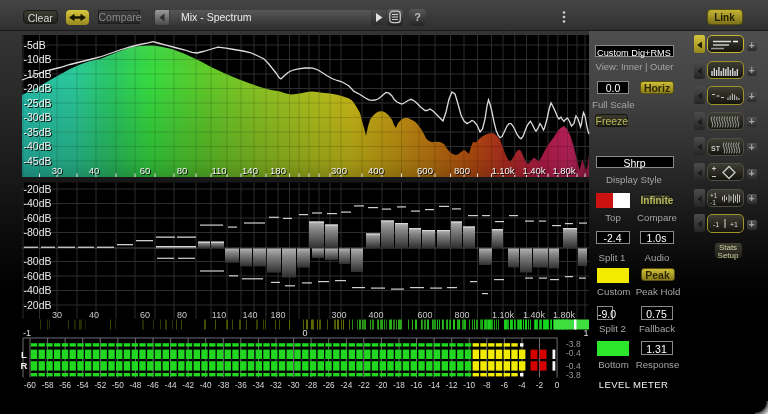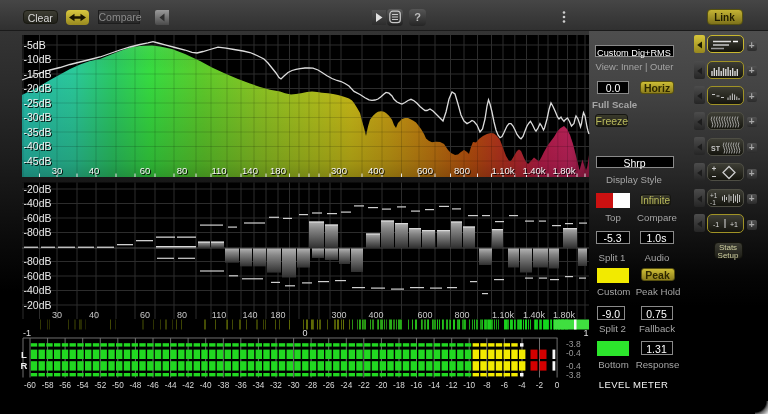--- a/index.html
+++ b/index.html
@@ -14,20 +14,21 @@
 <div id="app">
 <div id="topbar">
       <div style="position:absolute;left:22.5px;top:9.5px;width:35.5px;height:14px;border-radius:4px;background:linear-gradient(#3d3d33,#21211a);border:1px solid #191911;color:#d8d8d8;font-size:10.5px;line-height:14px;text-align:center;">Clear</div>
       <div style="position:absolute;left:66px;top:9.5px;width:23px;height:15px;border-radius:4px;background:linear-gradient(#d9c83f,#98891f);"><svg width="23" height="15" viewBox="0 0 23 15">
           <path d="M3 7.5 L8.5 3.8 V6.3 H14.5 V3.8 L20 7.5 L14.5 11.2 V8.7 H8.5 V11.2 Z" fill="#191400"></path>
         </svg></div>
       <div style="position:absolute;left:97.5px;top:10px;width:42.5px;height:14px;border-radius:0;background:linear-gradient(#3c3c3c,#282828);border:1px solid #1d1d1d;color:#8a8a8a;font-size:10.5px;line-height:13.5px;text-align:center;">Compare</div>
       <div style="position:absolute;left:155px;top:10px;width:14px;height:15px;background:linear-gradient(#9a9a9a,#4a4a4a);border-radius:2px 0 0 2px;"><svg width="14" height="15" viewBox="0 0 14 15">
           <path d="M9.5 3.5 L4.5 7.5 L9.5 11.5 Z" fill="#2e2e2e"></path>
         </svg></div>
+      <div style="position:absolute;left:170px;top:10px;width:201px;height:15px;background:linear-gradient(#575757,#373737);color:#ececec;font-size:10.5px;line-height:15px;padding-left:11px;">Mix - Spectrum</div>
       <div style="position:absolute;left:371.5px;top:10px;width:14.5px;height:15px;background:linear-gradient(#4e4e4e,#2c2c2c);"><svg width="14" height="15" viewBox="0 0 14 15">
           <path d="M4 3 L10.5 7.5 L4 12 Z" fill="#e0e0e0"></path>
         </svg></div>
       <div style="position:absolute;left:386.5px;top:9px;width:16.5px;height:16.5px;border-radius:4px;background:linear-gradient(#5c5c5c,#1e1e1e);"><svg width="16" height="16" viewBox="0 0 16 16">
           <rect x="2.8" y="2.2" width="10.5" height="11.5" rx="3" fill="none" stroke="#c8c8c8" stroke-width="1.2"></rect>
           <path d="M5 5.5 h6 M5 8 h6 M5 10.5 h6" stroke="#c8c8c8" stroke-width="1.2"></path>
         </svg></div>
       <div style="position:absolute;left:409px;top:9px;width:17px;height:16.5px;border-radius:4px;background:linear-gradient(#565656,#252525);color:#bdbdbd;font-size:11px;line-height:16px;text-align:center;font-weight:bold;">?</div>
       <div style="position:absolute;left:561.5px;top:10px;width:4px;height:14px;"><svg width="4" height="14" viewBox="0 0 4 14">
           <circle cx="2" cy="2.5" r="1.3" fill="#cfcfcf"></circle>
@@ -956,38 +957,38 @@
           <text x="522.0" y="387.5" fill="#dadada" text-anchor="middle" style="font-size:8.2px">-4</text>
           <text x="539.5" y="387.5" fill="#dadada" text-anchor="middle" style="font-size:8.2px">-2</text>
           <text x="557.1" y="387.5" fill="#dadada" text-anchor="middle" style="font-size:8.2px">0</text>
         </g>
       </svg>
     </div>
 <div style="position:absolute;left:594.5px;top:45px;width:79px;height:12px;background:#000;border:1px solid #8a8a8a;color:#fff;text-align:center;font-size:10.5px;white-space:nowrap;line-height:12px;"><span style="font-size:9.2px">Custom Dig+RMS</span></div>
     <div style="position:absolute;left:592px;top:61px;width:85px;height:10px;color:#a5a5a5;font-size:9.4px;text-align:center;white-space:nowrap;">View: Inner | Outer</div>
     <div style="position:absolute;left:597px;top:80.5px;width:32px;height:13px;background:#000;border:1px solid #8a8a8a;color:#fff;text-align:center;font-size:10.5px;white-space:nowrap;line-height:13px;">0.0</div>
     <div style="position:absolute;left:640px;top:81px;width:34px;height:12.5px;background:linear-gradient(#cdbd35,#8e7f1d);border:1px solid #57500f;border-radius:3px;color:#2e2800;font-size:10.5px;text-align:center;font-weight:bold;line-height:12.5px;">Horiz</div>
-    <div style="position:absolute;left:592px;top:98.5px;width:42px;height:10px;color:#a5a5a5;font-size:9.7px;text-align:center;white-space:nowrap;font-weight:bold;">Full Scale</div>
+    <div style="position:absolute;left:592px;top:98.5px;width:42px;height:10px;color:#a5a5a5;font-size:9.7px;text-align:center;white-space:nowrap;">Full Scale</div>
     <div style="position:absolute;left:594.5px;top:113.5px;width:33px;height:13.5px;background:linear-gradient(#3a3a2c,#1d1d12);border:1px solid #151510;border-radius:3px;color:#b9b95c;font-size:10.5px;text-align:center;line-height:13.5px;">Freeze</div>
     <div style="position:absolute;left:595.5px;top:155.5px;width:78px;height:12px;background:#000;border:1px solid #8a8a8a;color:#fff;text-align:center;font-size:10.5px;white-space:nowrap;line-height:12px;">Shrp</div>
     <div style="position:absolute;left:600px;top:174px;width:68px;height:10px;color:#a5a5a5;font-size:9.7px;text-align:center;white-space:nowrap;">Display Style</div>
     <div style="position:absolute;left:595.5px;top:193px;width:17px;height:15px;background:#cc1111;"></div>
     <div style="position:absolute;left:612.5px;top:193px;width:17px;height:15px;background:#fff;"></div>
-    <div style="position:absolute;left:639.5px;top:193.5px;width:31.5px;height:12px;background:linear-gradient(#3a3a2c,#1d1d12);border:1px solid #151510;border-radius:3px;color:#b9b95c;font-size:10.5px;text-align:center;line-height:12px;font-size:10px;">Infinite</div>
+    <div style="position:absolute;left:639.5px;top:193.5px;width:31.5px;height:12px;background:linear-gradient(#3a3a2c,#1d1d12);border:1px solid #151510;border-radius:3px;color:#b9b95c;font-size:10.5px;text-align:center;line-height:12px;font-size:10px;font-weight:bold;">Infinite</div>
     <div style="position:absolute;left:598px;top:211.5px;width:30px;height:10px;color:#a5a5a5;font-size:9.7px;text-align:center;white-space:nowrap;">Top</div>
     <div style="position:absolute;left:635px;top:211.5px;width:44px;height:10px;color:#a5a5a5;font-size:9.7px;text-align:center;white-space:nowrap;">Compare</div>
-    <div style="position:absolute;left:595.5px;top:230.5px;width:34px;height:13px;background:#000;border:1px solid #8a8a8a;color:#fff;text-align:center;font-size:10.5px;white-space:nowrap;line-height:13px;">-5.3</div>
+    <div style="position:absolute;left:595.5px;top:230.5px;width:34px;height:13px;background:#000;border:1px solid #8a8a8a;color:#fff;text-align:center;font-size:10.5px;white-space:nowrap;line-height:13px;">-2.4</div>
     <div style="position:absolute;left:639.5px;top:230.5px;width:34px;height:13px;background:#000;border:1px solid #8a8a8a;color:#fff;text-align:center;font-size:10.5px;white-space:nowrap;line-height:13px;">1.0s</div>
     <div style="position:absolute;left:596px;top:251.5px;width:32px;height:10px;color:#a5a5a5;font-size:9.7px;text-align:center;white-space:nowrap;">Split 1</div>
     <div style="position:absolute;left:642px;top:251.5px;width:30px;height:10px;color:#a5a5a5;font-size:9.7px;text-align:center;white-space:nowrap;">Audio</div>
     <div style="position:absolute;left:597px;top:268px;width:32px;height:15px;background:#f2ea00;"></div>
     <div style="position:absolute;left:640.5px;top:267.5px;width:34px;height:13px;background:linear-gradient(#cdbd35,#8e7f1d);border:1px solid #57500f;border-radius:3px;color:#2e2800;font-size:10.5px;text-align:center;font-weight:bold;line-height:13px;">Peak</div>
     <div style="position:absolute;left:597px;top:285.5px;width:32px;height:10px;color:#a5a5a5;font-size:9.7px;text-align:center;white-space:nowrap;">Custom</div>
     <div style="position:absolute;left:635px;top:285.5px;width:46px;height:10px;color:#a5a5a5;font-size:9.7px;text-align:center;white-space:nowrap;">Peak Hold</div>
-    <div style="position:absolute;left:597px;top:305.5px;width:28px;height:14px;background:#000;border:1px solid #8a8a8a;color:#fff;text-align:center;font-size:10.5px;white-space:nowrap;line-height:14px;">-9.0</div>
+    <div style="position:absolute;left:597px;top:305.5px;width:16px;height:14px;background:#000;border:1px solid #8a8a8a;color:#fff;text-align:center;font-size:10.5px;white-space:nowrap;line-height:14px;">-9.0</div>
     <div style="position:absolute;left:640.5px;top:305.5px;width:32px;height:14px;background:#000;border:1px solid #8a8a8a;color:#fff;text-align:center;font-size:10.5px;white-space:nowrap;line-height:14px;">0.75</div>
     <div style="position:absolute;left:596.5px;top:323px;width:32px;height:10px;color:#a5a5a5;font-size:9.7px;text-align:center;white-space:nowrap;">Split 2</div>
     <div style="position:absolute;left:636px;top:323px;width:42px;height:10px;color:#a5a5a5;font-size:9.7px;text-align:center;white-space:nowrap;">Fallback</div>
     <div style="position:absolute;left:597px;top:341px;width:32px;height:15px;background:#2ce62c;"></div>
     <div style="position:absolute;left:640.5px;top:341px;width:32px;height:14px;background:#000;border:1px solid #8a8a8a;color:#fff;text-align:center;font-size:10.5px;white-space:nowrap;line-height:14px;">1.31</div>
     <div style="position:absolute;left:596px;top:359px;width:35px;height:10px;color:#a5a5a5;font-size:9.7px;text-align:center;white-space:nowrap;">Bottom</div>
     <div style="position:absolute;left:634px;top:359px;width:47px;height:10px;color:#a5a5a5;font-size:9.7px;text-align:center;white-space:nowrap;">Response</div>
     <div style="position:absolute;left:592px;top:378.5px;width:83px;height:11px;color:#f2f2f2;font-size:9.5px;text-align:center;letter-spacing:0.4px;">LEVEL METER</div>
     <div style="position:absolute;left:694px;top:35.0px;width:11px;height:18px;border-radius:2px;background:linear-gradient(#d7c63a,#96871e);"><svg width="11" height="18" viewBox="0 0 11 18">
         <path d="M8 6.5 L3.2 10 L8 13.5 Z" fill="#1a1a00"></path>

